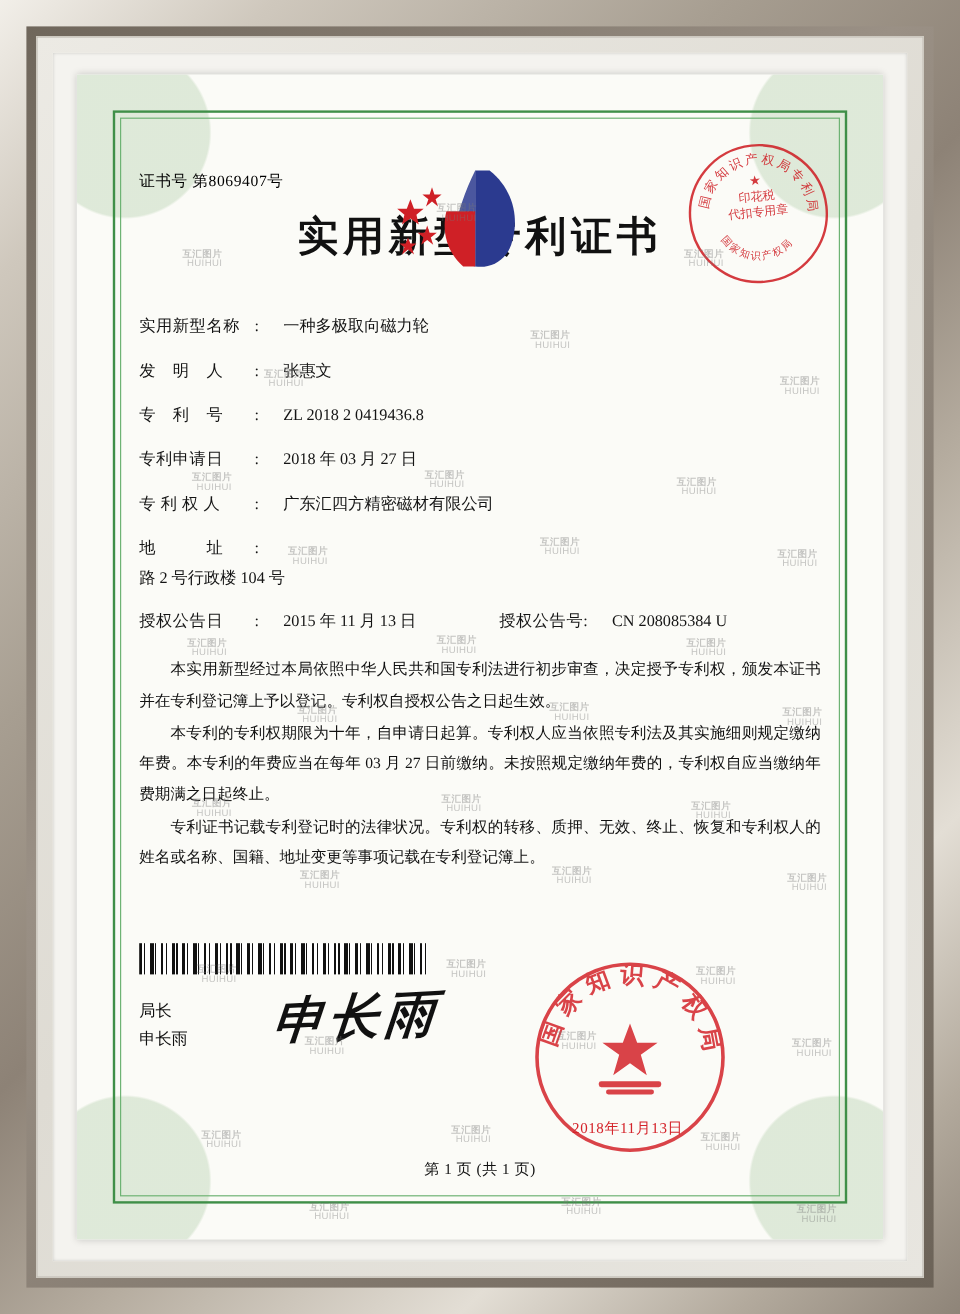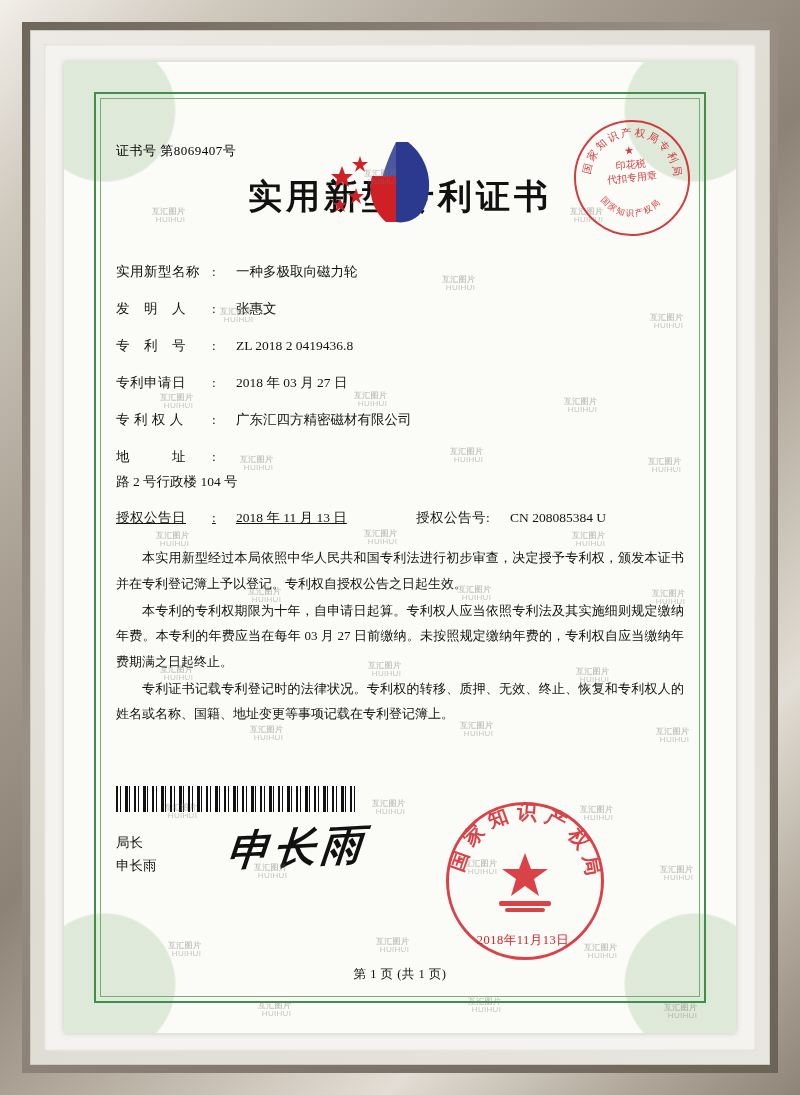--- a/index.html
+++ b/index.html
@@ -165,21 +165,21 @@
     white-space: nowrap;
   }
   .fcolon { width: 12px; flex: 0 0 12px; }
   .fval { flex: 1 1 auto; margin-left: 12px; }
   .addr-line2 { margin-top: -12px; margin-bottom: 16px; }
 
   .two-col {
     display: flex;
     margin-bottom: 10px;
   }
-  .two-col .left { width: 300px; display: flex; text-decoration: underline; }
+  .two-col .left { width: 300px; display: flex; }
   .two-col .right { display: flex; }
   .two-col .rlabel { letter-spacing: .5px; white-space: nowrap; }
 
   
   .body-text {
     margin-top: 16px;
     font-size: 13px;
     line-height: 1.95;
     color: #111;
     text-align: justify;
@@ -346,21 +346,21 @@
         <div class="frow">
           <div class="flabel">地　　　址</div>
           <div class="fcolon">:</div>
         </div>
         <div class="addr-line2">路 2 号行政楼 104 号</div>
 
         <div class="two-col">
           <div class="left">
             <div class="flabel">授权公告日</div>
             <div class="fcolon">:</div>
-            <div class="fval">2018 年 11 月 13 日</div>
+            <div class="fval">2015 年 11 月 13 日</div>
           </div>
           <div class="right">
             <div class="rlabel">授权公告号</div>
             <div class="fcolon">:</div>
             <div class="fval">CN 208085384 U</div>
           </div>
         </div>
       </div>
 
       <div class="body-text">

